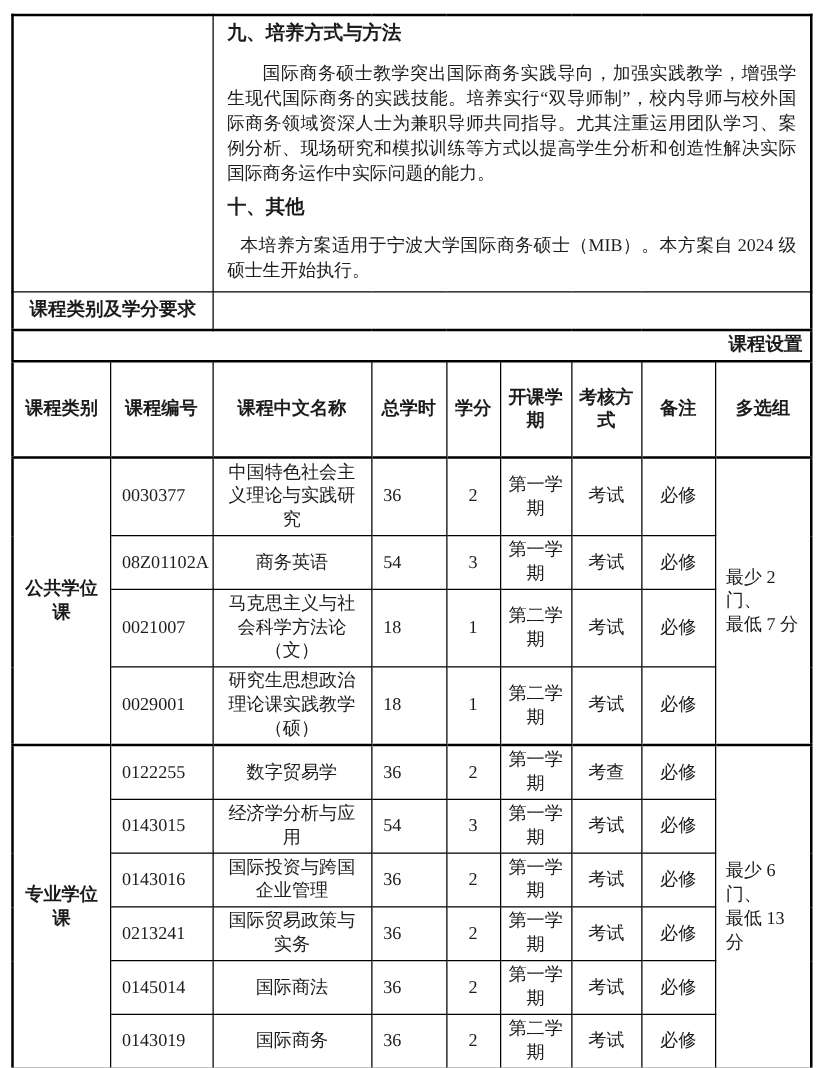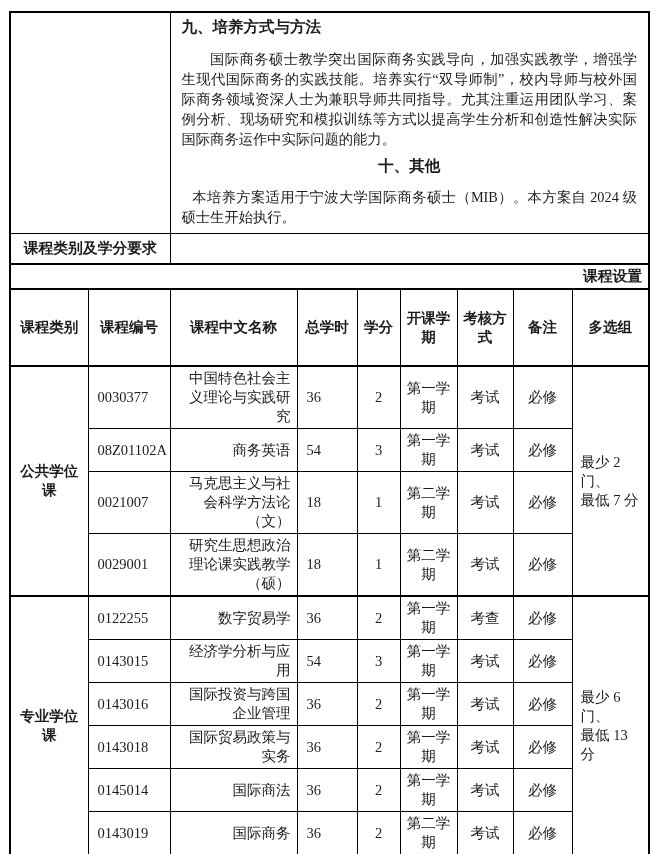--- a/index.html
+++ b/index.html
@@ -37,37 +37,37 @@
     font-size: 15.5px; font-weight: bold; line-height: 20px;
     margin: 2px 0 0 0;
   }
   .sec-para {
     font-size: 14.3px; line-height: 20px;
     text-align: justify;
     margin: 12px 0 0 0;
   }
   .sec-para.indent2 { text-indent: 2em; }
   .sec-para.indent1 { text-indent: 0.75em; }
-  .sec-heading.second { margin-top: 7px; text-align: center; }
+  .sec-heading.second { margin-top: 7px; }
   .sec-para.last { margin-top: 11px; }
   td.creditreq-cell {
     font-weight: bold; text-align: center; font-size: 14.8px; margin-left: 20px;
   }
   td.tabletitle-cell {
     font-weight: bold; text-align: right; font-size: 14.8px;
     border-bottom: 2px solid #000; border-top: 2px solid #000;
   }
   
   td.hdr {
     font-weight: bold; text-align: center;
     padding: 2px 2px; border-bottom: 2px solid #000;
   }
   td.cat  { font-weight: bold; text-align: center; padding: 2px 4px; }
   td.code { text-align: left; padding: 2px 4px 2px 9px; }
-  td.cname{ text-align: right; padding: 2px 6px; }
+  td.cname{ text-align: center; padding: 2px 6px; }
   td.hours{ text-align: left; padding: 2px 2px 2px 9px; }
   td.cred { text-align: center; padding: 2px 2px; }
   td.sem  { text-align: center; padding: 2px 2px; }
   td.assess{ text-align: center; padding: 2px 12px; }
   td.note { text-align: center; padding: 2px 2px; }
   td.sel  { text-align: left; padding: 2px 2px 2px 8px; white-space: pre-line; }
   tr.r57 { height: 57px; } tr.r40 { height: 40px; }
   tr.r58 { height: 58px; } tr.r38 { height: 38px; }
   tr.r36 { height: 36px; }
   tr.group-start td { border-top: 2px solid #000; }
@@ -189,21 +189,21 @@
   <tr class="r38">
     <td class="code">0143016</td>
     <td class="cname">国际投资与跨国企业管理</td>
     <td class="hours">36</td>
     <td class="cred">2</td>
     <td class="sem">第一学期</td>
     <td class="assess">考试</td>
     <td class="note">必修</td>
   </tr>
   <tr class="r38">
-    <td class="code">0143018</td>
+    <td class="code">0213241</td>
     <td class="cname">国际贸易政策与实务</td>
     <td class="hours">36</td>
     <td class="cred">2</td>
     <td class="sem">第一学期</td>
     <td class="assess">考试</td>
     <td class="note">必修</td>
   </tr>
   <tr class="r40">
     <td class="code">0145014</td>
     <td class="cname">国际商法</td>

